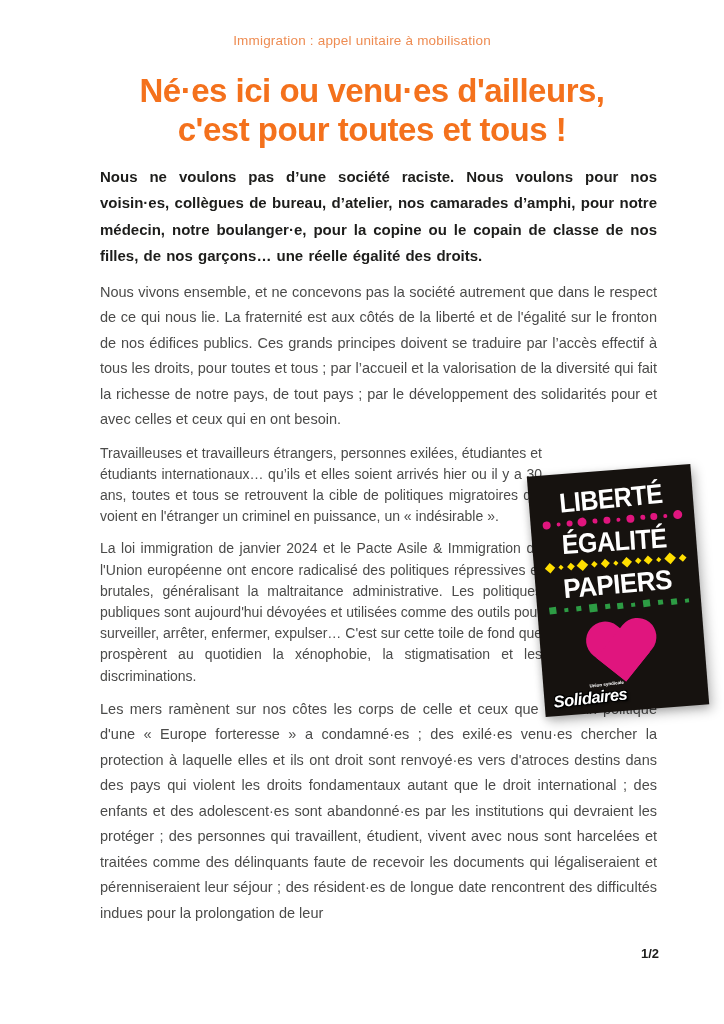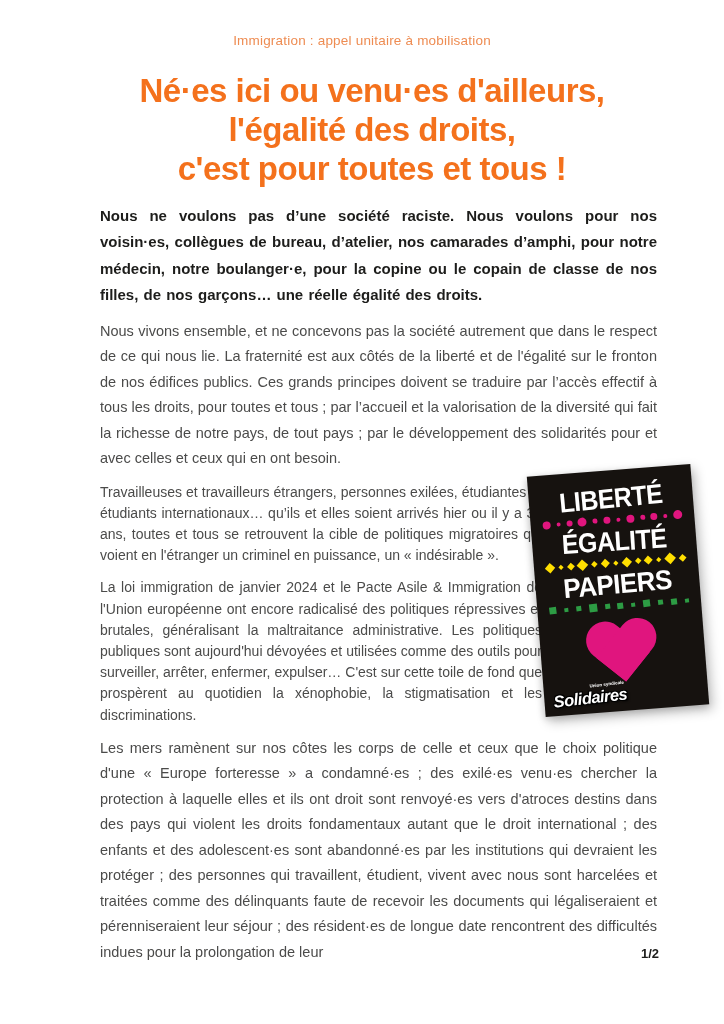--- a/index.html
+++ b/index.html
@@ -91,21 +91,20 @@
 </style>
 </head>
 <body>
 
 <div class="page">
 
   <div class="kicker">Immigration : appel unitaire à mobilisation</div>
 
   <h1 class="headline">
     <span>Né·es ici ou venu·es d'ailleurs,</span>
-    <span>l'égalité des droits,</span>
     <span>c'est pour toutes et tous !</span>
   </h1>
 
   <div class="content">
 
     <p class="lead">Nous ne voulons pas d’une société raciste. Nous voulons pour nos voisin·es, collègues de bureau, d’atelier, nos camarades d’amphi, pour notre médecin, notre boulanger·e, pour la copine ou le copain de classe de nos filles, de nos garçons… une réelle égalité des droits.</p>
 
     <p class="body-p">Nous vivons ensemble, et ne concevons pas la société autrement que dans le respect de ce qui nous lie. La fraternité est aux côtés de la liberté et de l'égalité sur le fronton de nos édifices publics. Ces grands principes doivent se traduire par l’accès effectif à tous les droits, pour toutes et tous ; par l’accueil et la valorisation de la diversité qui fait la richesse de notre pays, de tout pays ; par le développement des solidarités pour et avec celles et ceux qui en ont besoin.</p>
 
     <div class="wrap-section">

